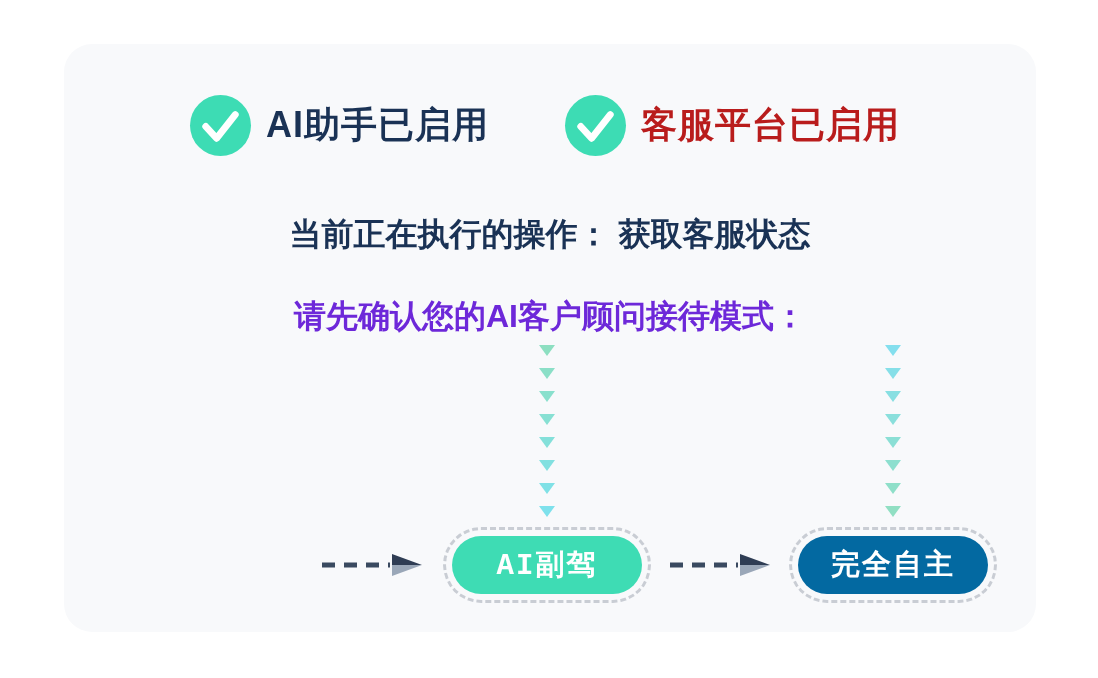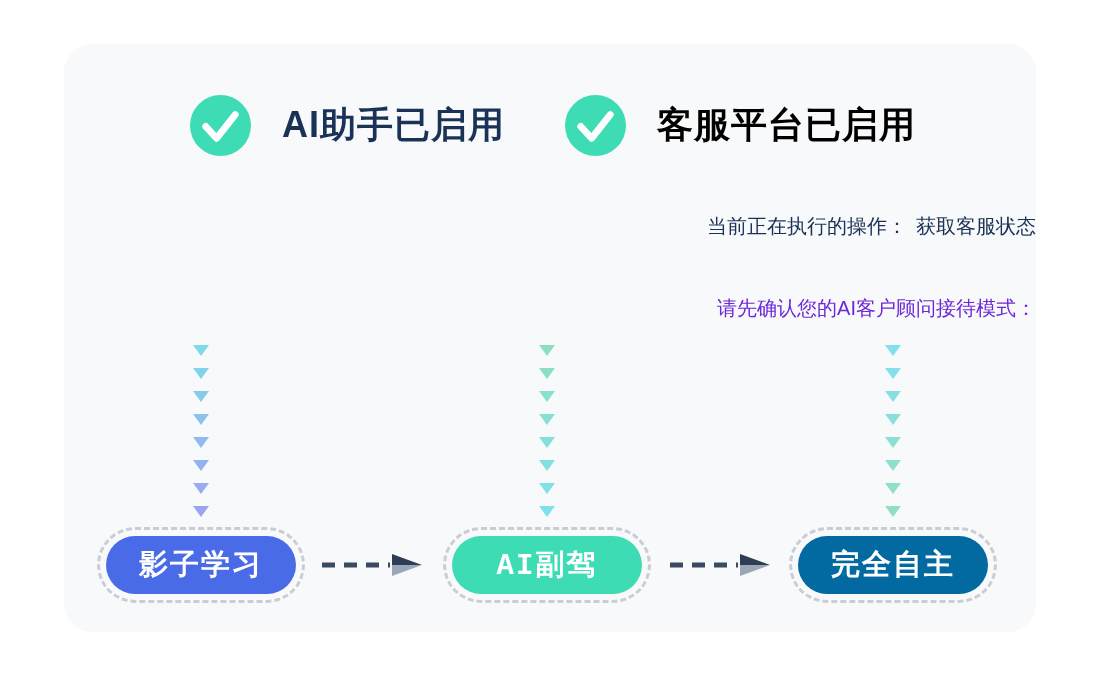--- a/index.html
+++ b/index.html
@@ -12,38 +12,38 @@
   }
   .card{
     position:absolute;left:64px;top:44px;
     width:972px;height:588px;
     background:#F8F9FB;
     border-radius:28px;
   }
   
   .badge{
     position:absolute;
-    display:flex;align-items:center;gap:31px;
+    display:flex;align-items:center;gap:15px;
   }
   #badge-0{left:126px;top:51px;}
   #badge-1{left:501px;top:51px;}
   .check-circle{
     width:61px;height:61px;border-radius:50%;
     display:flex;align-items:center;justify-content:center;
     flex:0 0 auto;
   }
   .badge-label{
     font-size:36px;font-weight:bold;color:#1A3255;
     letter-spacing:1px;white-space:nowrap;
   }
   
   .center-line{
     position:absolute;left:0;width:100%;
-    text-align:right;
-    font-size:20px;font-weight:normal;color:#1A3255;
+    text-align:center;
+    font-size:32px;font-weight:bold;color:#1A3255;
     white-space:nowrap;
   }
   #action-line{top:169px;}
   #prompt-line{top:251px;}
   .action-value{margin-left:9px;}
   
   .mode-col{
     position:absolute;top:301px;width:208px;
     display:flex;flex-direction:column;align-items:center;
   }
@@ -96,44 +96,29 @@
     </span>
     <span class="badge-label" style="color: rgb(26, 50, 85);">AI助手已启用</span>
   </div>
 
   <div class="badge" id="badge-1">
     <span class="check-circle" style="background: rgb(61, 220, 180);">
       <svg width="61" height="61" viewBox="0 0 62 62" aria-hidden="true">
         <polyline class="check-stroke" points="16,32 27,44 46,20" fill="none" stroke="#FFFFFF" stroke-width="7" stroke-linecap="round" stroke-linejoin="round"></polyline>
       </svg>
     </span>
-    <span class="badge-label" style="color: #000000;">客服平台已启用</span>
+    <span class="badge-label" style="color: #b91c1c;">客服平台已启用</span>
   </div>
 
   <div class="center-line" id="action-line" style="color: rgb(26, 50, 85);">
     <span>当前正在执行的操作：</span><span class="action-value">获取客服状态</span>
   </div>
 
   <div class="center-line" id="prompt-line" style="color: #6d28d9;">请先确认您的AI客户顾问接待模式：</div>
 
-  <div class="mode-col" id="mode-0">
-    <div class="chevrons">
-        <div class="chevron" style="border-top-color: rgb(126, 218, 232);"></div>
-        <div class="chevron" style="border-top-color: rgb(130, 210, 233);"></div>
-        <div class="chevron" style="border-top-color: rgb(135, 203, 235);"></div>
-        <div class="chevron" style="border-top-color: rgb(139, 195, 236);"></div>
-        <div class="chevron" style="border-top-color: rgb(143, 187, 238);"></div>
-        <div class="chevron" style="border-top-color: rgb(147, 179, 239);"></div>
-        <div class="chevron" style="border-top-color: rgb(152, 172, 241);"></div>
-        <div class="chevron" style="border-top-color: rgb(156, 164, 242);"></div>
-      </div>
-    <div class="pill-outer" style="border-color: rgb(201, 205, 212);">
-      <div class="pill" style="background: rgb(74, 107, 232);">影子学习</div>
-    </div>
-  </div>
 
   <div class="mode-col" id="mode-1">
     <div class="chevrons">
         <div class="chevron" style="border-top-color: rgb(141, 223, 193);"></div>
         <div class="chevron" style="border-top-color: rgb(139, 223, 199);"></div>
         <div class="chevron" style="border-top-color: rgb(137, 224, 205);"></div>
         <div class="chevron" style="border-top-color: rgb(135, 224, 211);"></div>
         <div class="chevron" style="border-top-color: rgb(132, 224, 218);"></div>
         <div class="chevron" style="border-top-color: rgb(130, 224, 224);"></div>
         <div class="chevron" style="border-top-color: rgb(128, 225, 230);"></div>

